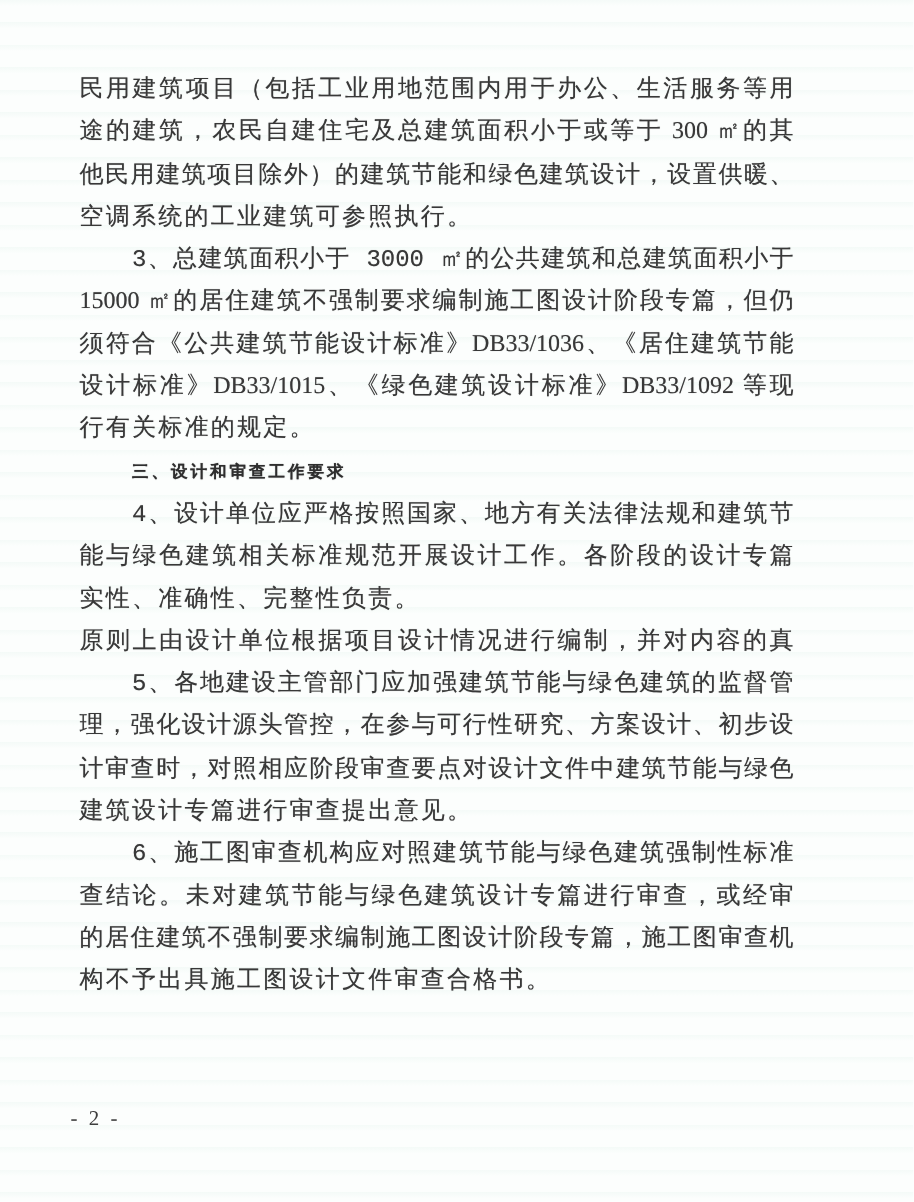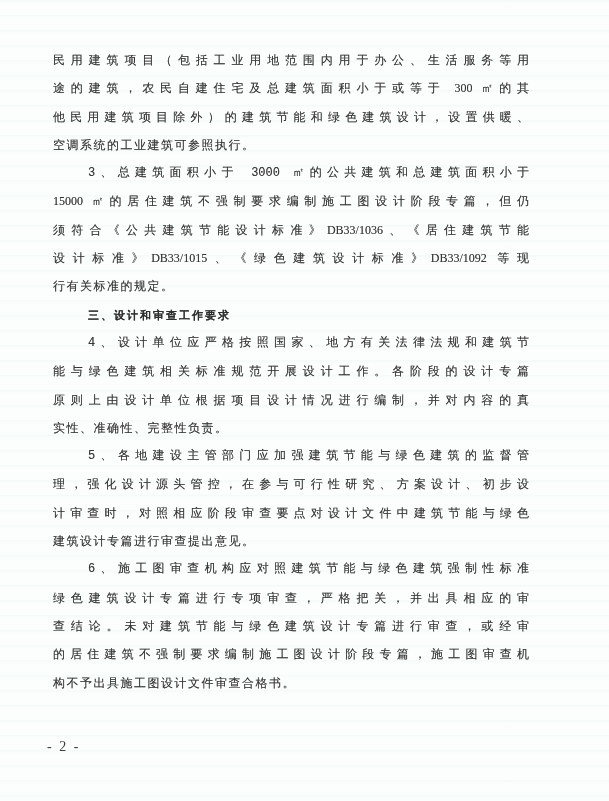--- a/index.html
+++ b/index.html
@@ -25,21 +25,21 @@
     pointer-events: none;
   }
   .text-block {
     position: absolute;
     left: 53px;
     top: 46px;
     width: 476px;
     color: #383838;
   }
   .line {
-    font-size: 12px;
+    font-size: 16px;
     line-height: 28.3px;
     height: 28.3px;
     text-align: justify;
     text-align-last: justify;
     text-shadow: 0 0 0.5px rgba(70, 70, 70, 0.55);
   }
   .line.indent { text-indent: 35px; font-family: Liberation Mono, monospace; }
   .line.end {
     text-align: center;
     text-align-last: left;
@@ -76,27 +76,26 @@
     <div class="line">他民用建筑项目除外）的建筑节能和绿色建筑设计，设置供暖、</div>
     <div class="line end">空调系统的工业建筑可参照执行。</div>
     <div class="line indent">3、总建筑面积小于 3000 ㎡的公共建筑和总建筑面积小于</div>
     <div class="line">15000 ㎡的居住建筑不强制要求编制施工图设计阶段专篇，但仍</div>
     <div class="line">须符合《公共建筑节能设计标准》DB33/1036、《居住建筑节能</div>
     <div class="line">设计标准》DB33/1015、《绿色建筑设计标准》DB33/1092 等现</div>
     <div class="line end">行有关标准的规定。</div>
     <div class="line indent heading end">三、设计和审查工作要求</div>
     <div class="line indent">4、设计单位应严格按照国家、地方有关法律法规和建筑节</div>
     <div class="line">能与绿色建筑相关标准规范开展设计工作。各阶段的设计专篇</div>
+    <div class="line end">实性、准确性、完整性负责。</div>
     <div class="line">原则上由设计单位根据项目设计情况进行编制，并对内容的真</div>
-    <div class="line end">实性、准确性、完整性负责。</div>
     <div class="line indent">5、各地建设主管部门应加强建筑节能与绿色建筑的监督管</div>
     <div class="line">理，强化设计源头管控，在参与可行性研究、方案设计、初步设</div>
     <div class="line">计审查时，对照相应阶段审查要点对设计文件中建筑节能与绿色</div>
     <div class="line end">建筑设计专篇进行审查提出意见。</div>
     <div class="line indent">6、施工图审查机构应对照建筑节能与绿色建筑强制性标准</div>
-    <div class="line">绿色建筑设计专篇进行专项审查，严格把关，并出具相应的审</div>
     <div class="line">查结论。未对建筑节能与绿色建筑设计专篇进行审查，或经审</div>
     <div class="line">的居住建筑不强制要求编制施工图设计阶段专篇，施工图审查机</div>
     <div class="line end">构不予出具施工图设计文件审查合格书。</div>
   </div>
 
   <div class="page-number">- 2 -</div>
 </div>
 
 </body></html>

